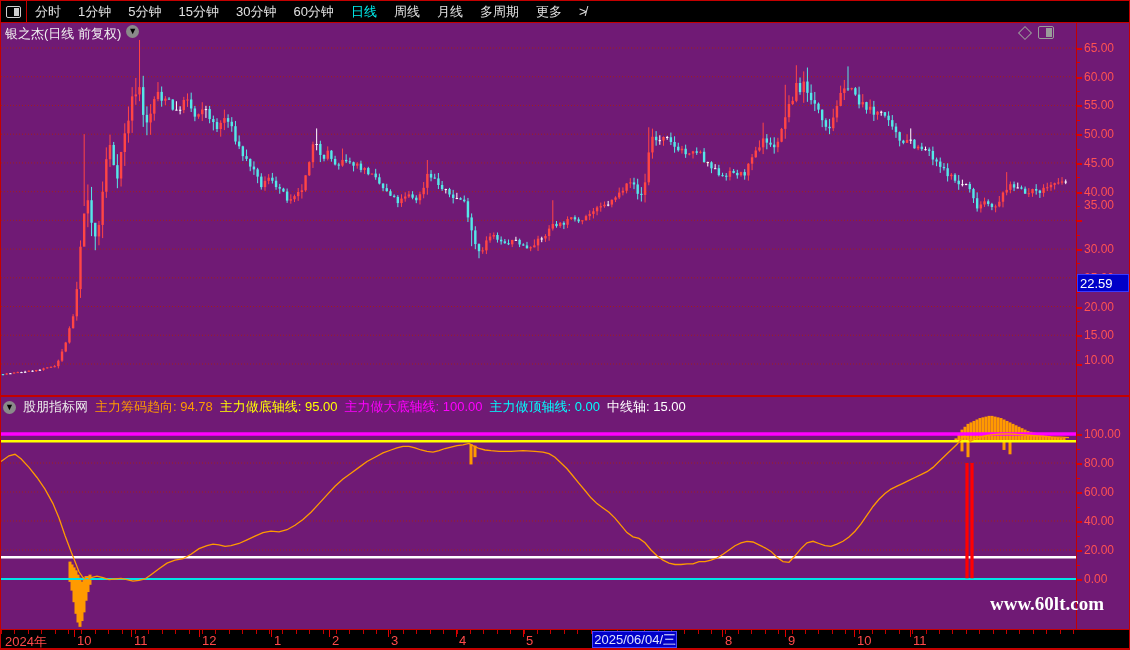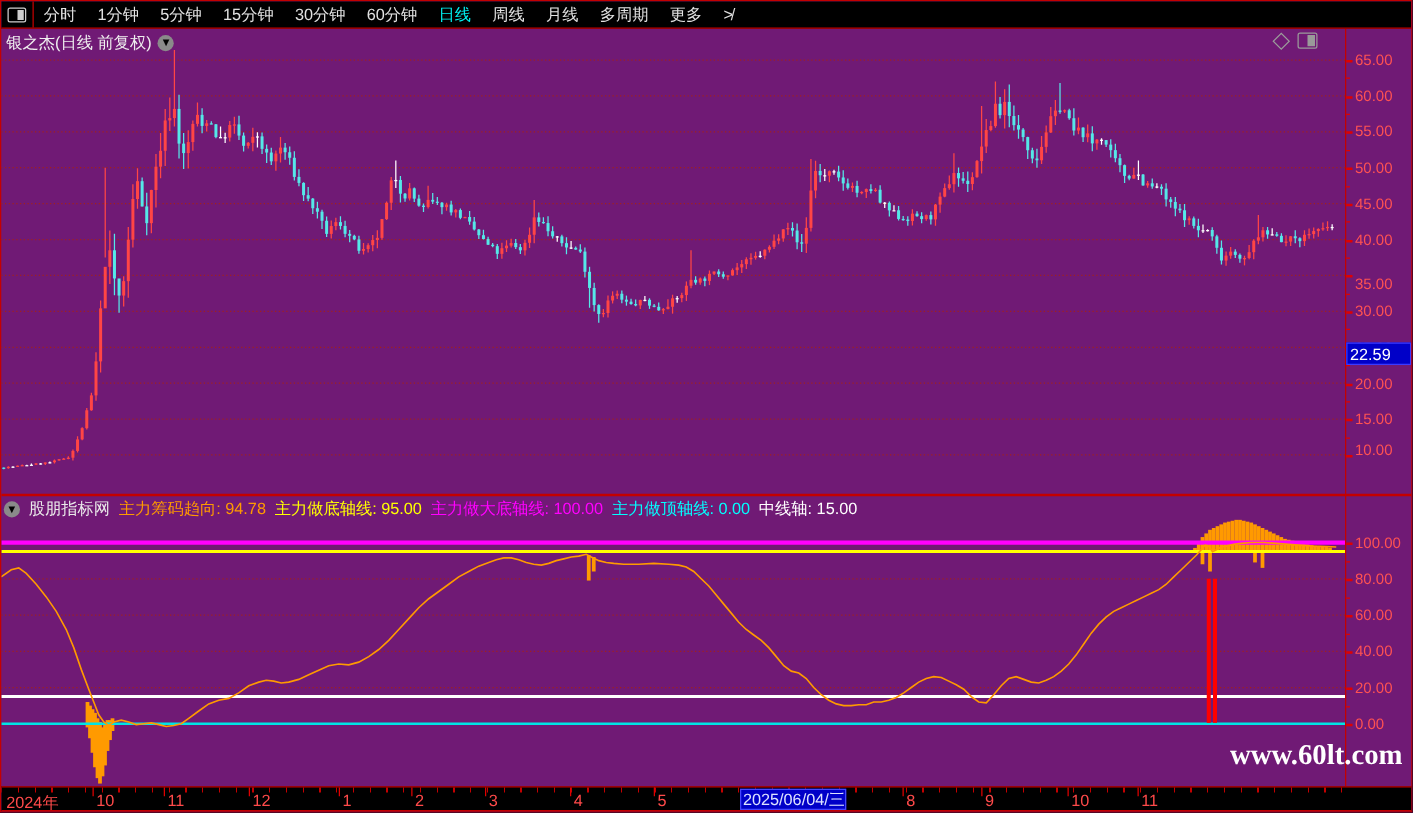--- a/index.html
+++ b/index.html
@@ -14,21 +14,21 @@
   .winicon::after{content:"";position:absolute;right:1px;top:1px;bottom:1px;width:5px;background:#cfcfcf;}
   .menu-left{display:flex;align-items:center;gap:17px;padding-left:8px;flex:1 1 auto;}
   .menu-left .mi{color:#e2e2e2;font-size:13px;cursor:default;white-space:nowrap;}
   .menu-left .mi.active{color:#00f0f0;}
   .menu-right{display:flex;align-items:stretch;height:21px;flex:0 0 auto;}
   .menu-right .mi{color:#e2e2e2;font-size:13px;display:flex;align-items:center;padding:0 7px;
     border-left:1px solid #c40000;white-space:nowrap;}
   
   .chart-main{position:absolute;left:0;top:22px;width:1075px;height:373px;}
   .chart-main svg{position:absolute;left:0;top:0;}
-  .chart-title{position:absolute;left:4px;top:2px;color:#efefef;font-size:13px;display:flex;align-items:center;gap:5px;z-index:5;}
+  .chart-title{position:absolute;left:4px;top:2px;color:#efefef;font-size:13px;display:flex;align-items:flex-start;gap:5px;z-index:5;}
   .chev-circle{width:13px;height:13px;border-radius:50%;background:#8a8a8a;color:#000;font-size:9px;
     display:flex;align-items:center;justify-content:center;line-height:1;}
   .corner-icons{position:absolute;right:22px;top:3px;display:flex;align-items:center;gap:8px;z-index:5;}
   .diamond{width:8px;height:8px;border:1px solid #9a9a9a;transform:rotate(45deg);}
   .panel-icon{width:14px;height:11px;border:1px solid #9a9a9a;border-radius:2px;position:relative;}
   .panel-icon::after{content:"";position:absolute;right:1px;top:1px;bottom:1px;width:6px;background:#9a9a9a;}
   
   .axis-main{position:absolute;left:1075px;top:22px;width:53px;height:373px;border-left:1px solid #c40000;}
   .axis-ind{position:absolute;left:1075px;top:395px;width:53px;height:233px;border-left:1px solid #c40000;}
   .axlabel{position:absolute;left:7px;color:#ff5252;font-size:12px;white-space:nowrap;}
@@ -49,21 +49,21 @@
   .dlabel{position:absolute;top:3px;color:#ff4a4a;font-size:13px;white-space:nowrap;}
   .mtick{position:absolute;top:0;width:1px;height:7px;background:#e00000;}
   .datebox{position:absolute;top:1px;height:17px;background:#0000c8;border:1px solid #4646ff;
     color:#dde2ff;font-size:13px;line-height:15px;text-align:center;box-sizing:border-box;z-index:4;}
   .bottom-sliver{position:absolute;left:0;top:648px;width:1130px;height:2px;background:#000;}
   .bottom-sliver i{position:absolute;left:8px;top:0;width:130px;height:2px;
     background:repeating-linear-gradient(90deg,#cfcfcf 0 2px,transparent 2px 7px);}
   
   .watermark{position:absolute;left:983px;top:592px;width:126px;text-align:center;z-index:20;color:#fff;}
   .wm1{font-size:23px;font-weight:bold;letter-spacing:1px;line-height:28px;}
-  .wm2{font-family:"Liberation Serif","DejaVu Serif",serif;font-weight:bold;font-size:23px;line-height:21px;}
+  .wm2{font-family:"Liberation Serif","DejaVu Serif",serif;font-weight:bold;font-size:19px;line-height:21px;}
 </style>
 </head>
 <body>
 
 <div class="screen">
 
   <div class="topbar">
     <div class="winicon-cell">
       <span class="winicon"></span>
     </div>
@@ -687,21 +687,21 @@
   </div>
 
   <div class="axis-main" id="axisMain">
     <div class="price-tag" style="top:251px;">22.59</div>
   <div class="axlabel" style="top: 18px;">65.00</div>
       <div class="axlabel" style="top: 46.725px;">60.00</div>
       <div class="axlabel" style="top: 75.45px;">55.00</div>
       <div class="axlabel" style="top: 104.175px;">50.00</div>
       <div class="axlabel" style="top: 132.9px;">45.00</div>
       <div class="axlabel" style="top: 161.625px;">40.00</div>
-      <div class="axlabel" style="top: 197px;">35.00</div>
+      <div class="axlabel" style="top: 175px;">35.00</div>
       <div class="axlabel" style="top: 219.075px;">30.00</div>
       <div class="axlabel" style="top: 247.8px;">25.00</div>
       <div class="axlabel" style="top: 276.525px;">20.00</div>
       <div class="axlabel" style="top: 305.25px;">15.00</div>
       <div class="axlabel" style="top: 330px;">10.00</div>
       <div class="tick" style="top: 25px; width: 5px; height: 2px;"></div>
       <div class="tick" style="top: 39.3625px; width: 3px; height: 1px;"></div>
       <div class="tick" style="top: 53.725px; width: 5px; height: 2px;"></div>
       <div class="tick" style="top: 68.0875px; width: 3px; height: 1px;"></div>
       <div class="tick" style="top: 82.45px; width: 5px; height: 2px;"></div>

